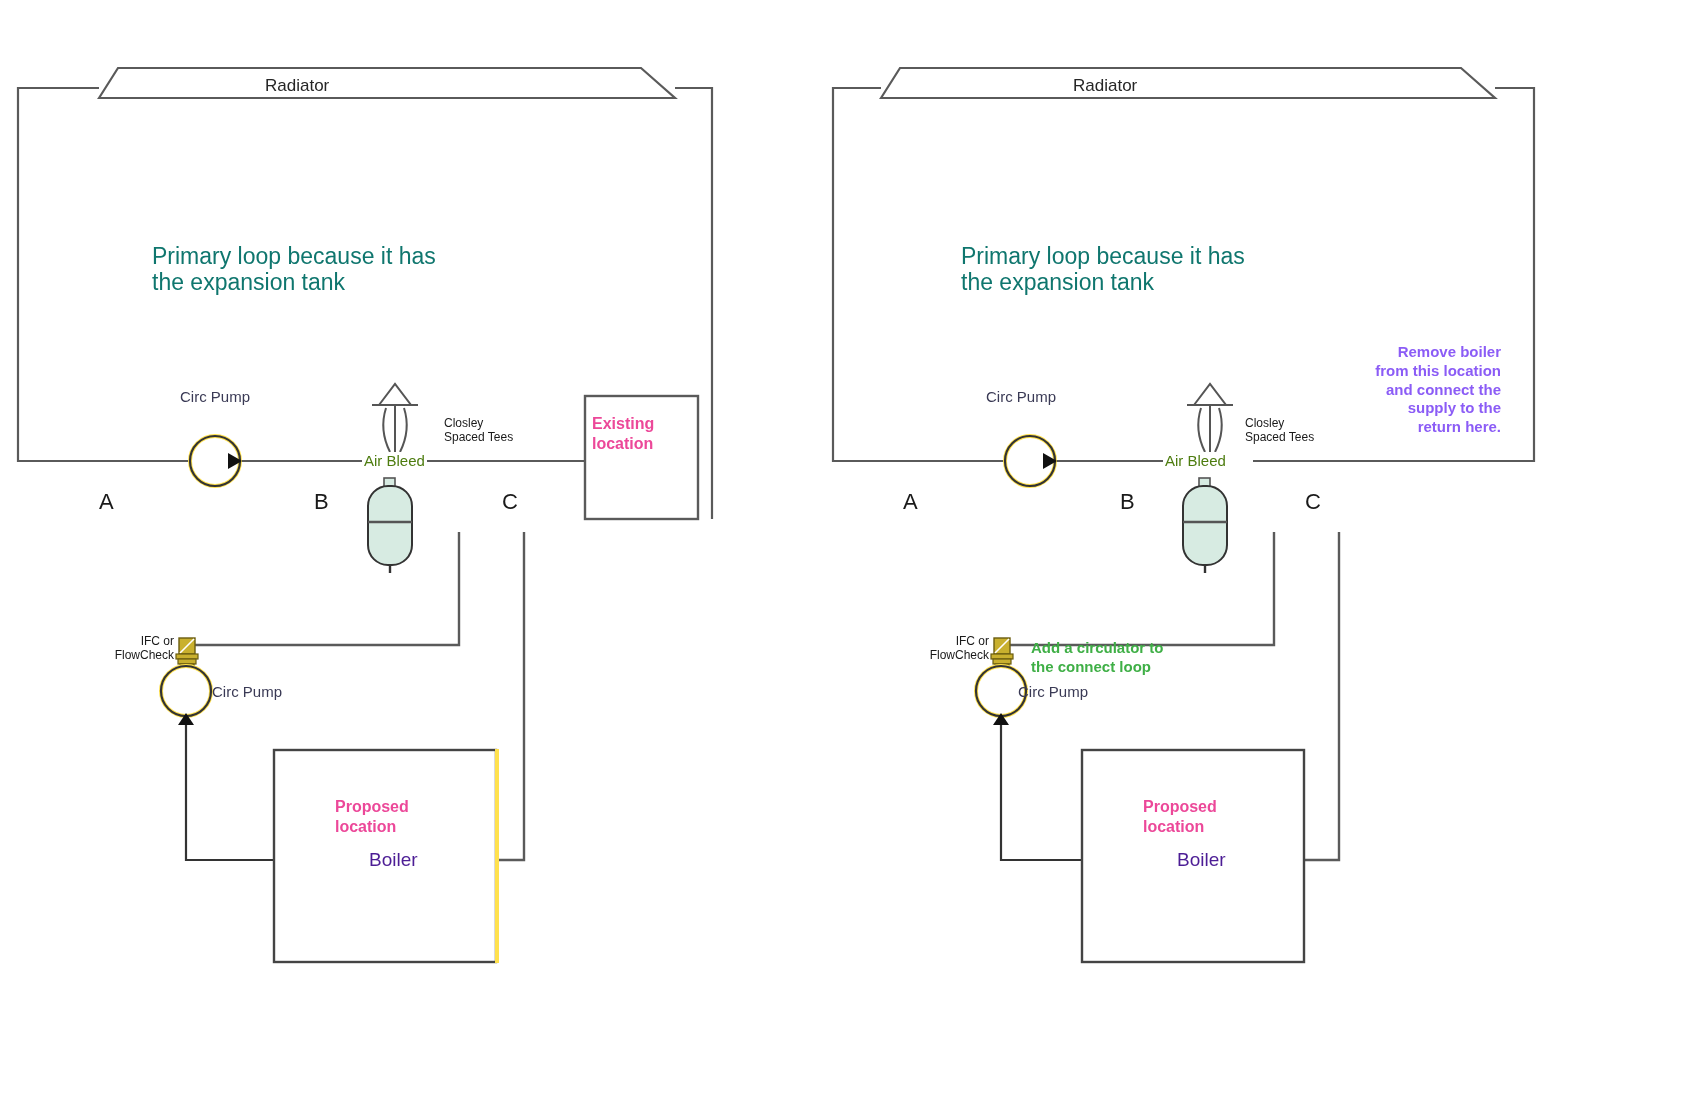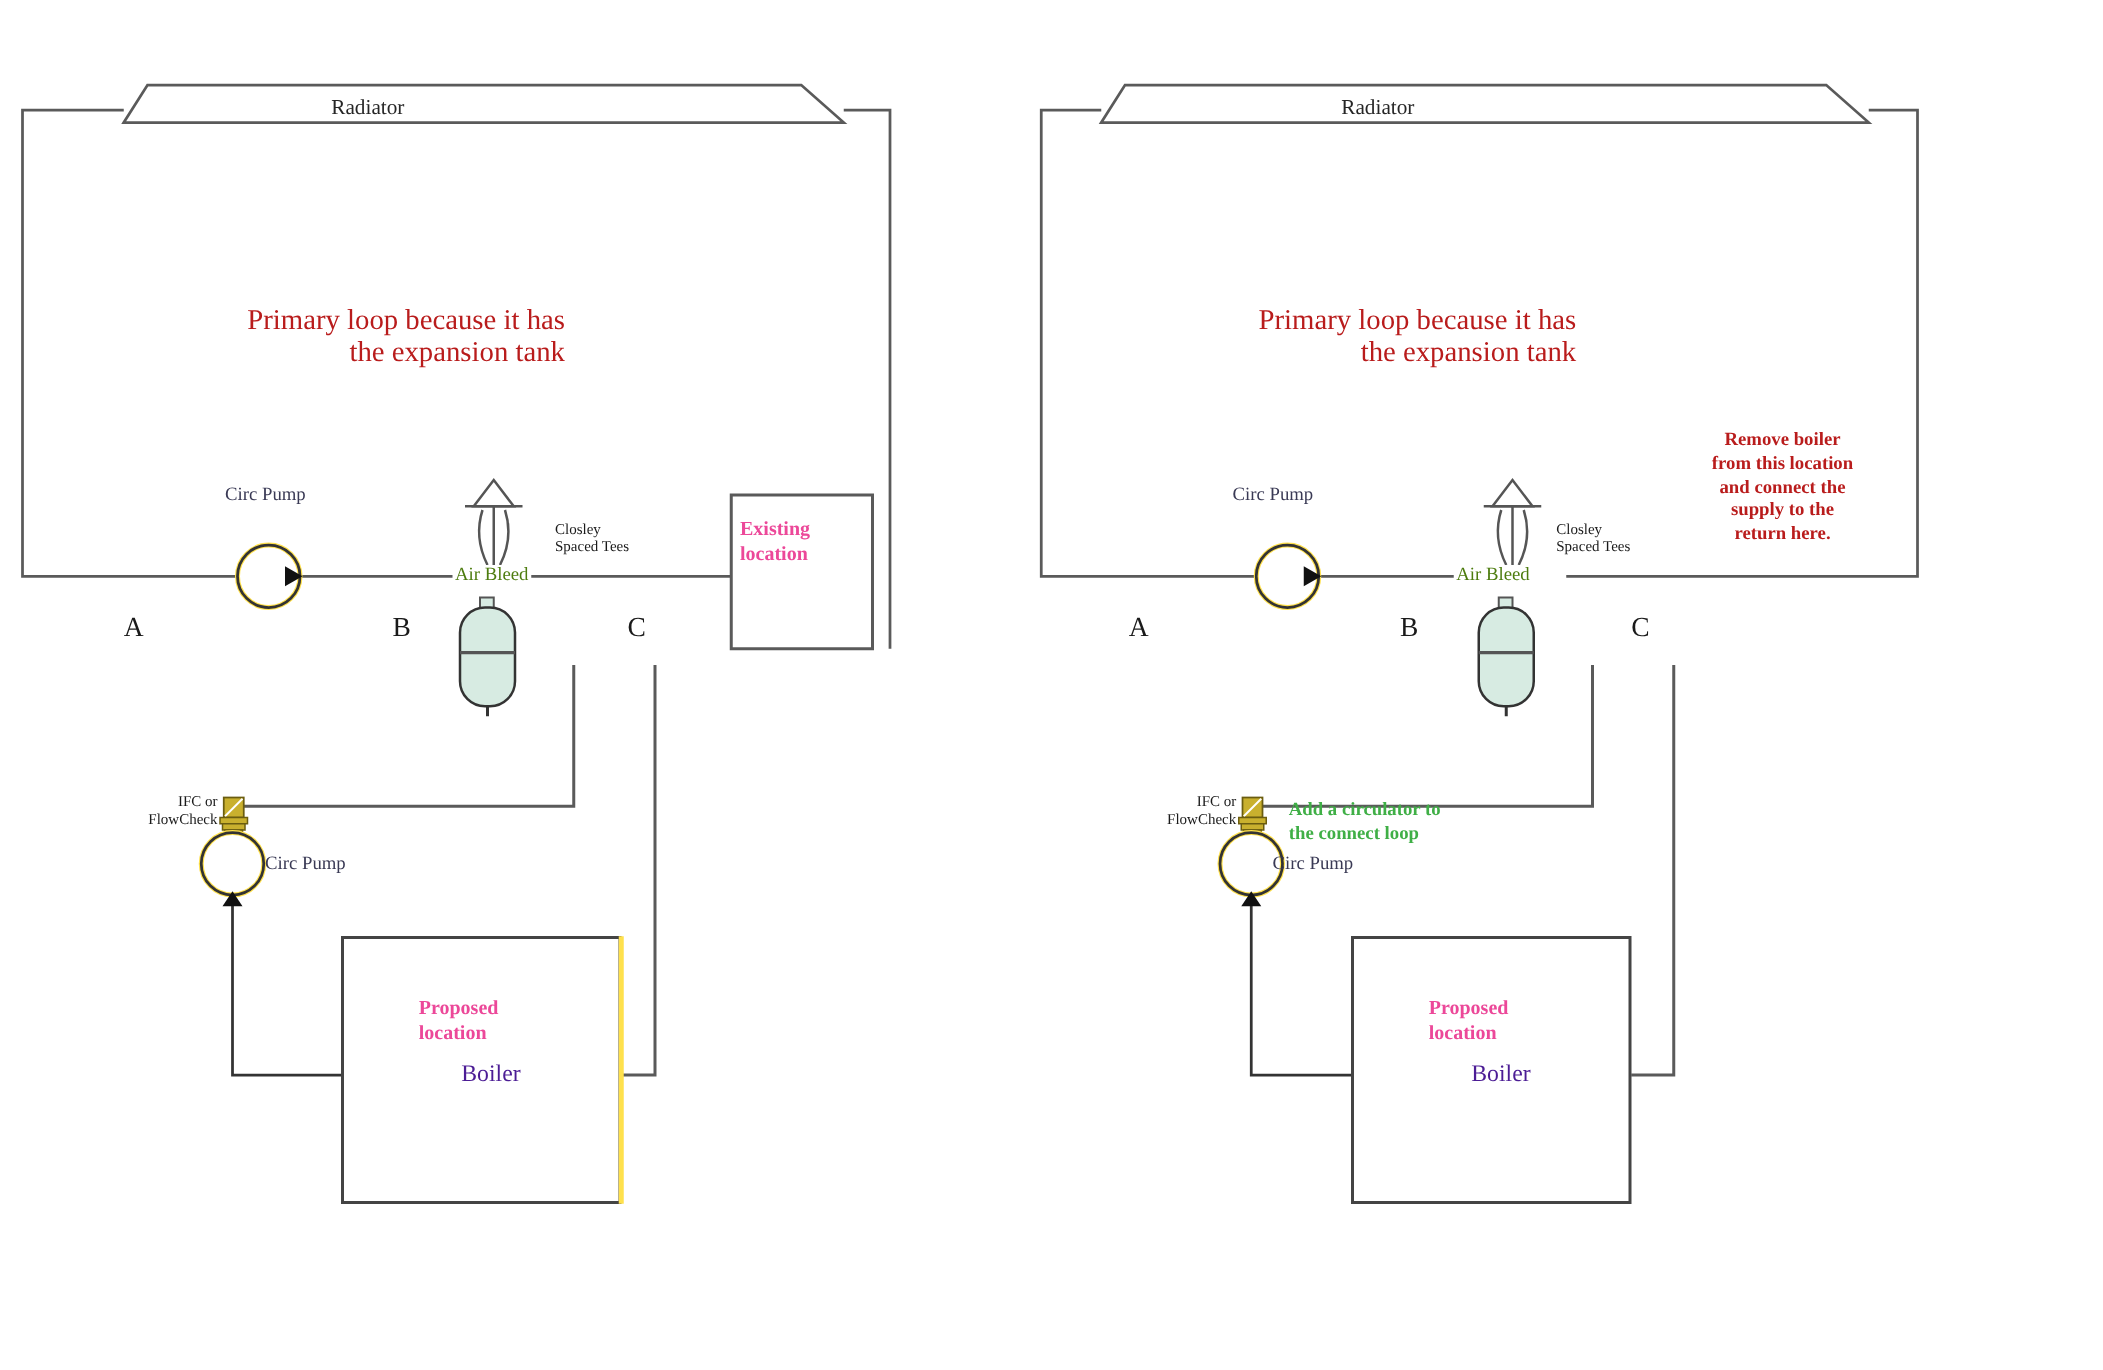--- a/index.html
+++ b/index.html
@@ -1,32 +1,32 @@
 <!DOCTYPE html>
 <html><head>
 <meta charset="utf-8">
 <style>
   html,body{margin:0;padding:0;background:#ffffff;}
   body{width:1682px;height:1096px;font-family:"Liberation Sans",sans-serif;overflow:hidden;}
-  #stage{position:relative;width:1491px;height:1096px;font-family:Liberation Serif, serif;}
+  #stage{position:relative;width:1491px;height:1096px;}
   .panel{position:absolute;top:0;height:1096px;width:841px;}
   .p-left{left:0;}
   .p-right{left:841px;}
   svg{position:absolute;left:0;top:0;overflow:visible;}
   .txt{position:absolute;white-space:pre;line-height:1.15;}
   .t-radiator{font-size:17px;color:#262626;}
-  .t-primary{font-size:23px;color:#b91c1c;text-align:right;}
+  .t-primary{font-size:23px;color:#0f766e;text-align:left;}
   .t-circ{font-size:15px;color:#3a3a55;}
   .t-airbleed{font-size:15px;color:#4d7c0f;background:#fff;padding:0 2px;}
   .t-tees{font-size:12px;color:#1a1a1a;line-height:1.2;}
   .t-abc{font-size:22px;color:#1a1a1a;}
   .t-ifc{font-size:12px;color:#1a1a1a;text-align:right;line-height:1.2;}
   .t-boiler{font-size:19px;color:#4c1d95;margin-left:12px;}
   .t-green{font-size:16px;color:#ec4899;font-weight:bold;text-align:left;line-height:1.22;}
-  .t-green-s{font-size:15px;color:#b91c1c;font-weight:bold;text-align:center;line-height:1.25;}
+  .t-green-s{font-size:15px;color:#8b5cf6;font-weight:bold;text-align:right;line-height:1.25;}
   .t-green-l{font-size:15px;color:#3faf46;font-weight:bold;text-align:left;line-height:1.25;}
 </style>
 </head>
 <body>
 
 <div id="stage">
 
   <div class="panel p-left">
 
     <svg width="841" height="1096">

